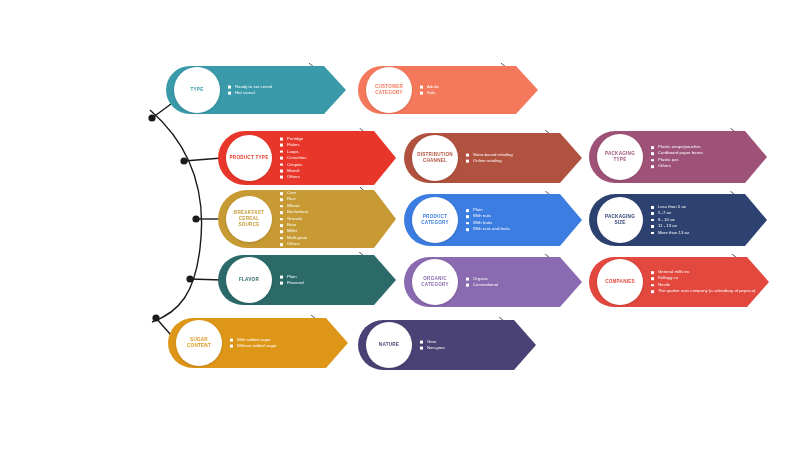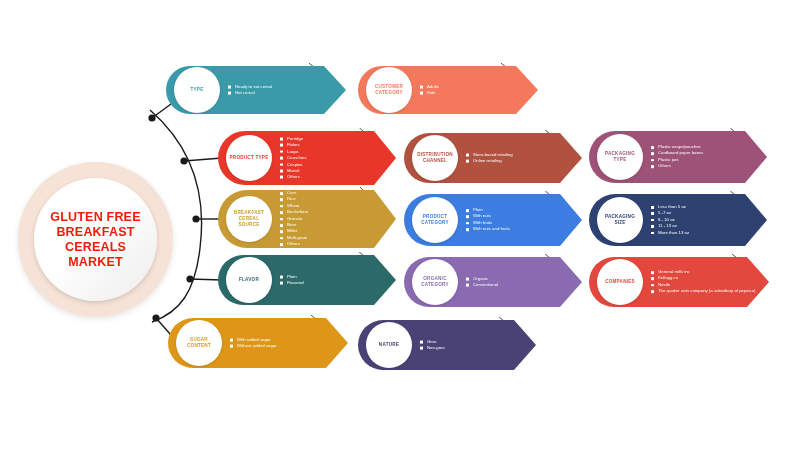--- a/index.html
+++ b/index.html
@@ -139,28 +139,20 @@
       <line x1="196" y1="219" x2="224" y2="219" stroke="#1a1a1a" stroke-width="1.4"></line>
       <line x1="190" y1="279" x2="222" y2="280" stroke="#1a1a1a" stroke-width="1.4"></line>
       <line x1="156" y1="318" x2="178" y2="343" stroke="#1a1a1a" stroke-width="1.4"></line>
       <circle cx="152" cy="118" r="3.6" fill="#1a1a1a"></circle>
       <circle cx="184" cy="161" r="3.6" fill="#1a1a1a"></circle>
       <circle cx="196" cy="219" r="3.6" fill="#1a1a1a"></circle>
       <circle cx="190" cy="279" r="3.6" fill="#1a1a1a"></circle>
       <circle cx="156" cy="318" r="3.6" fill="#1a1a1a"></circle>
     </svg>
 
-  <div class="hub">
-    <div class="hub-inner">
-      <div class="hub-title">GLUTEN FREE
-BREAKFAST
-CEREALS
-MARKET</div>
-    </div>
-  </div>
 
   <div id="branch-layer">
       <div class="branch" style="left: 166px; top: 66px; width: 180px; height: 48px;">
         <svg class="chev-body" width="190" height="58" viewBox="0 0 190 58" style="left: 5px; top: 5px;">
           <path d="M 24 0 L 158 0 L 180 24 L 158 48 L 24 48 A 24 24 0 0 1 24 0 Z" fill="#d6d6d6" opacity="0.75"></path>
         </svg>
         <svg class="chev-body" width="192" height="54" viewBox="0 0 192 54" style="left: 3px; top: -3px;">
           <path d="M 152 0 L 183 24 L 152 48" fill="none" stroke="#3c3c3c" stroke-width="1"></path>
         </svg>
         <svg class="chev-body" width="180" height="48" viewBox="0 0 180 48">

